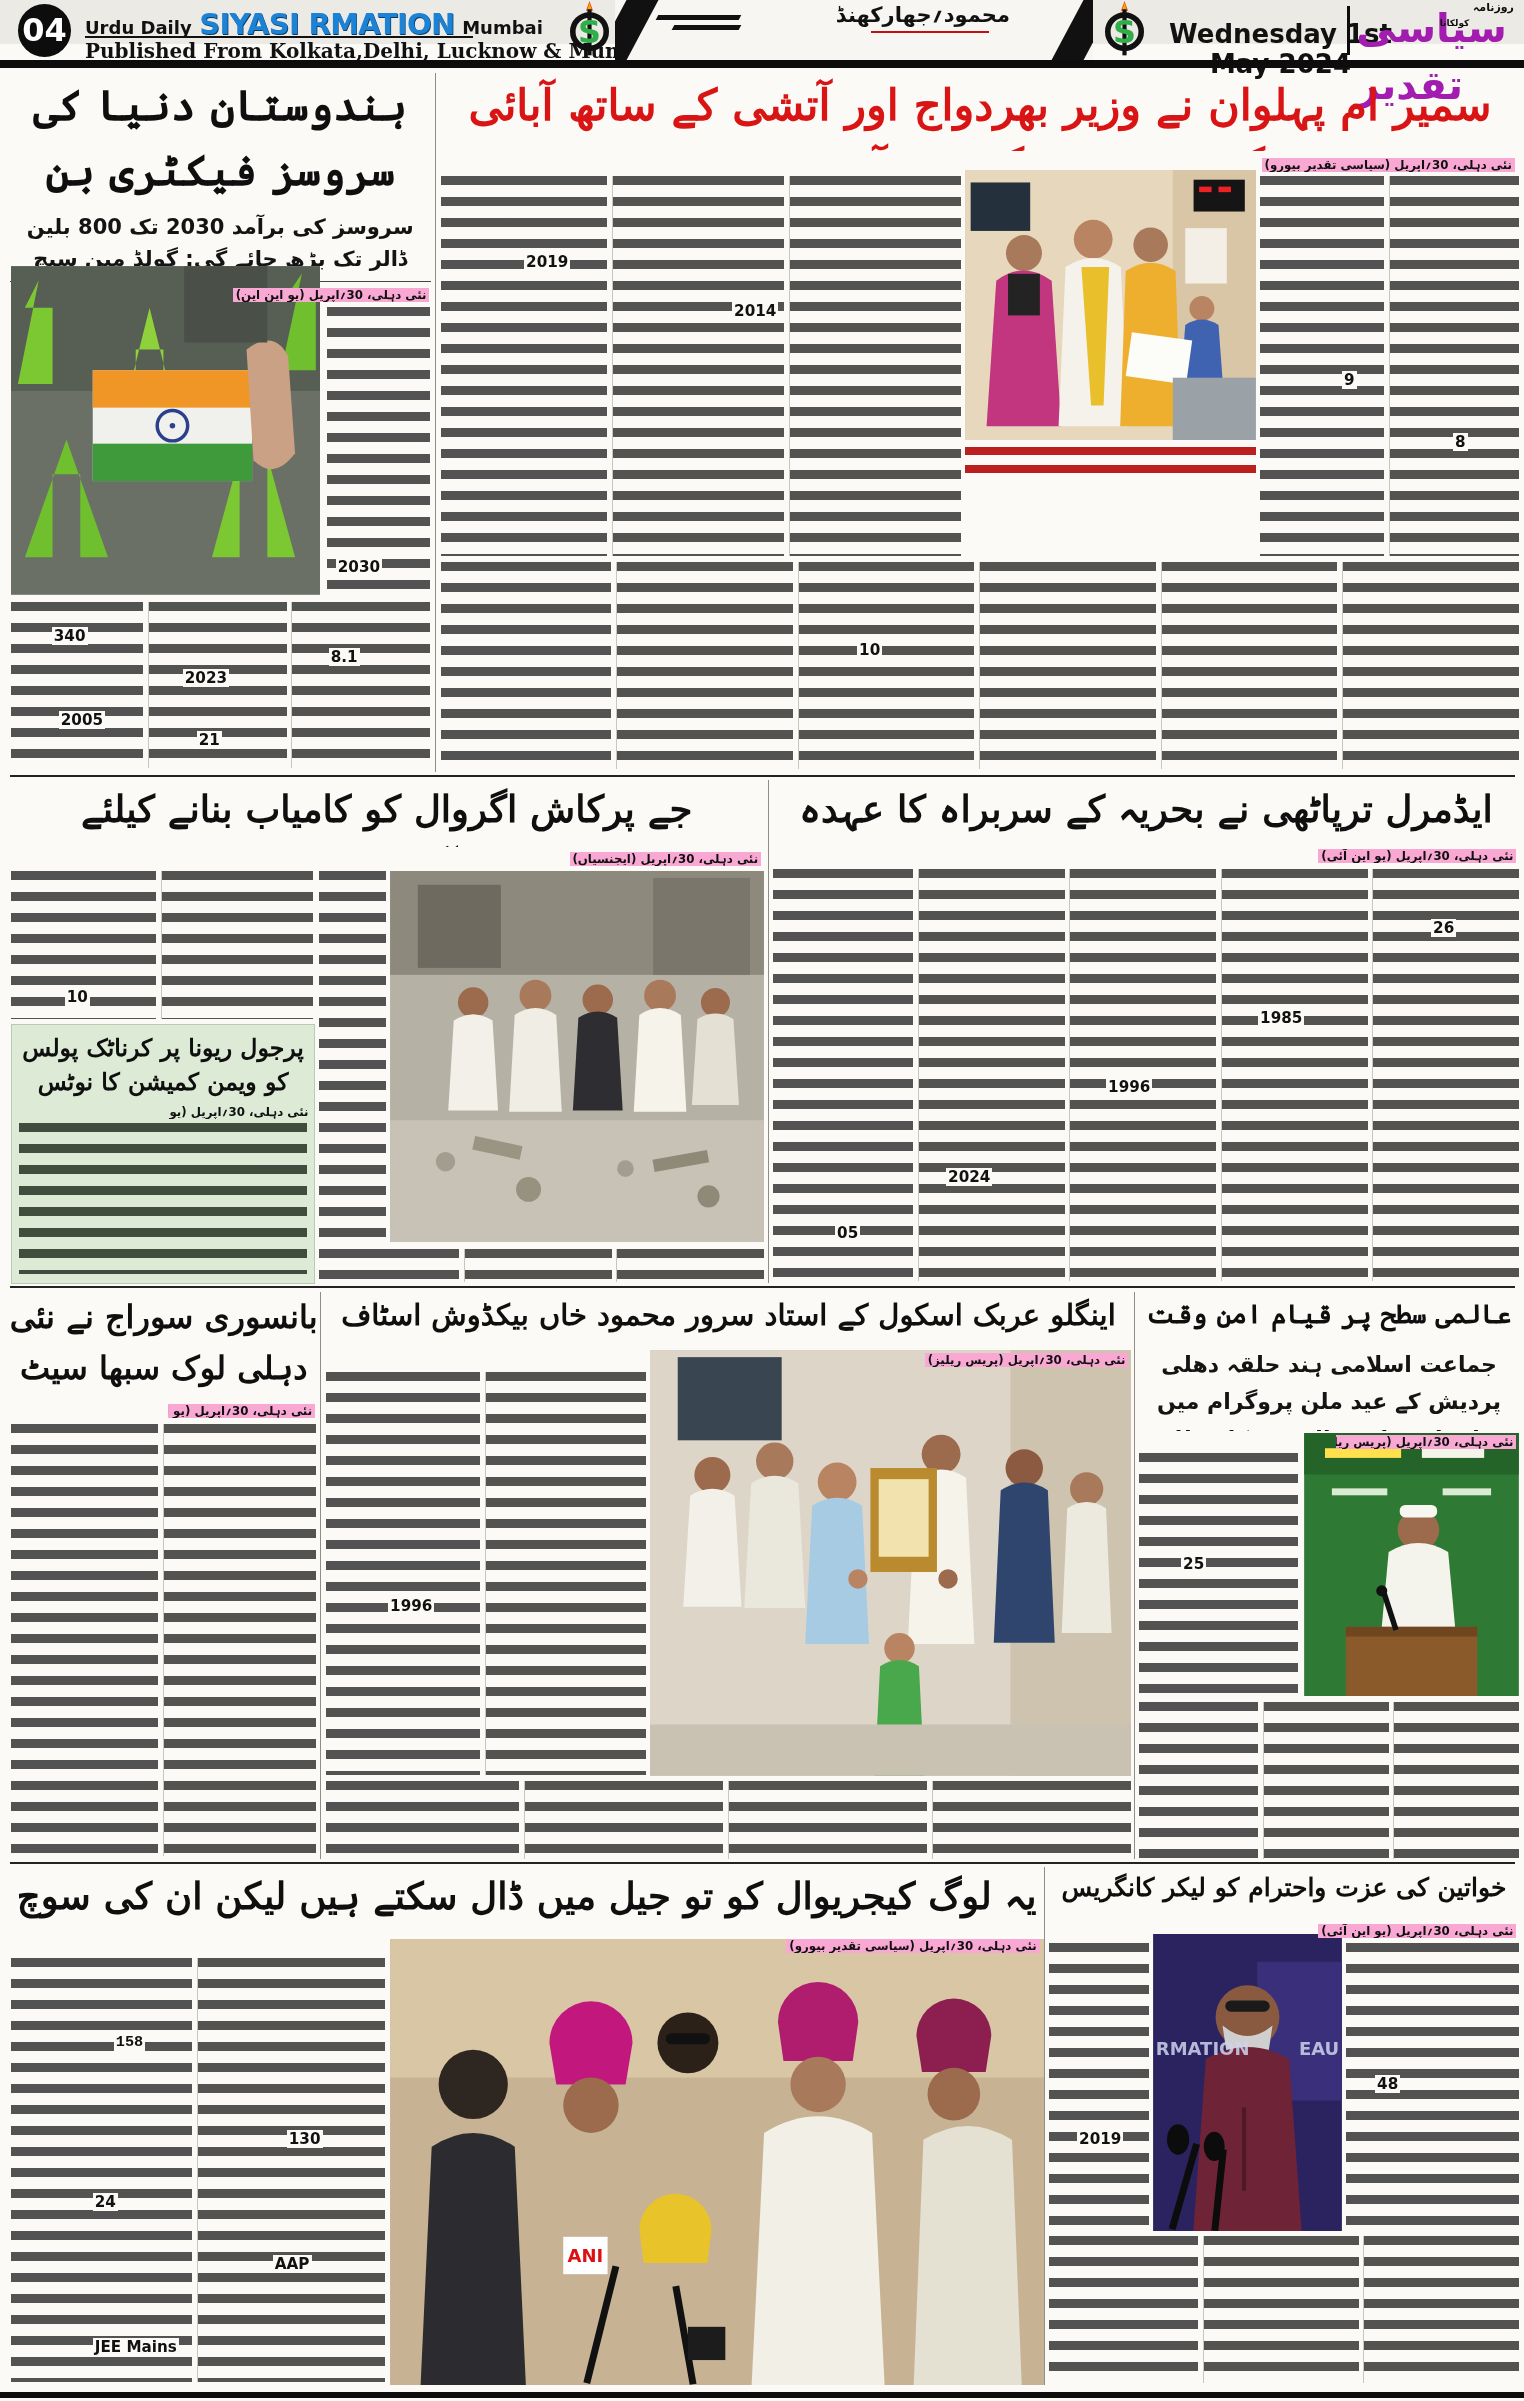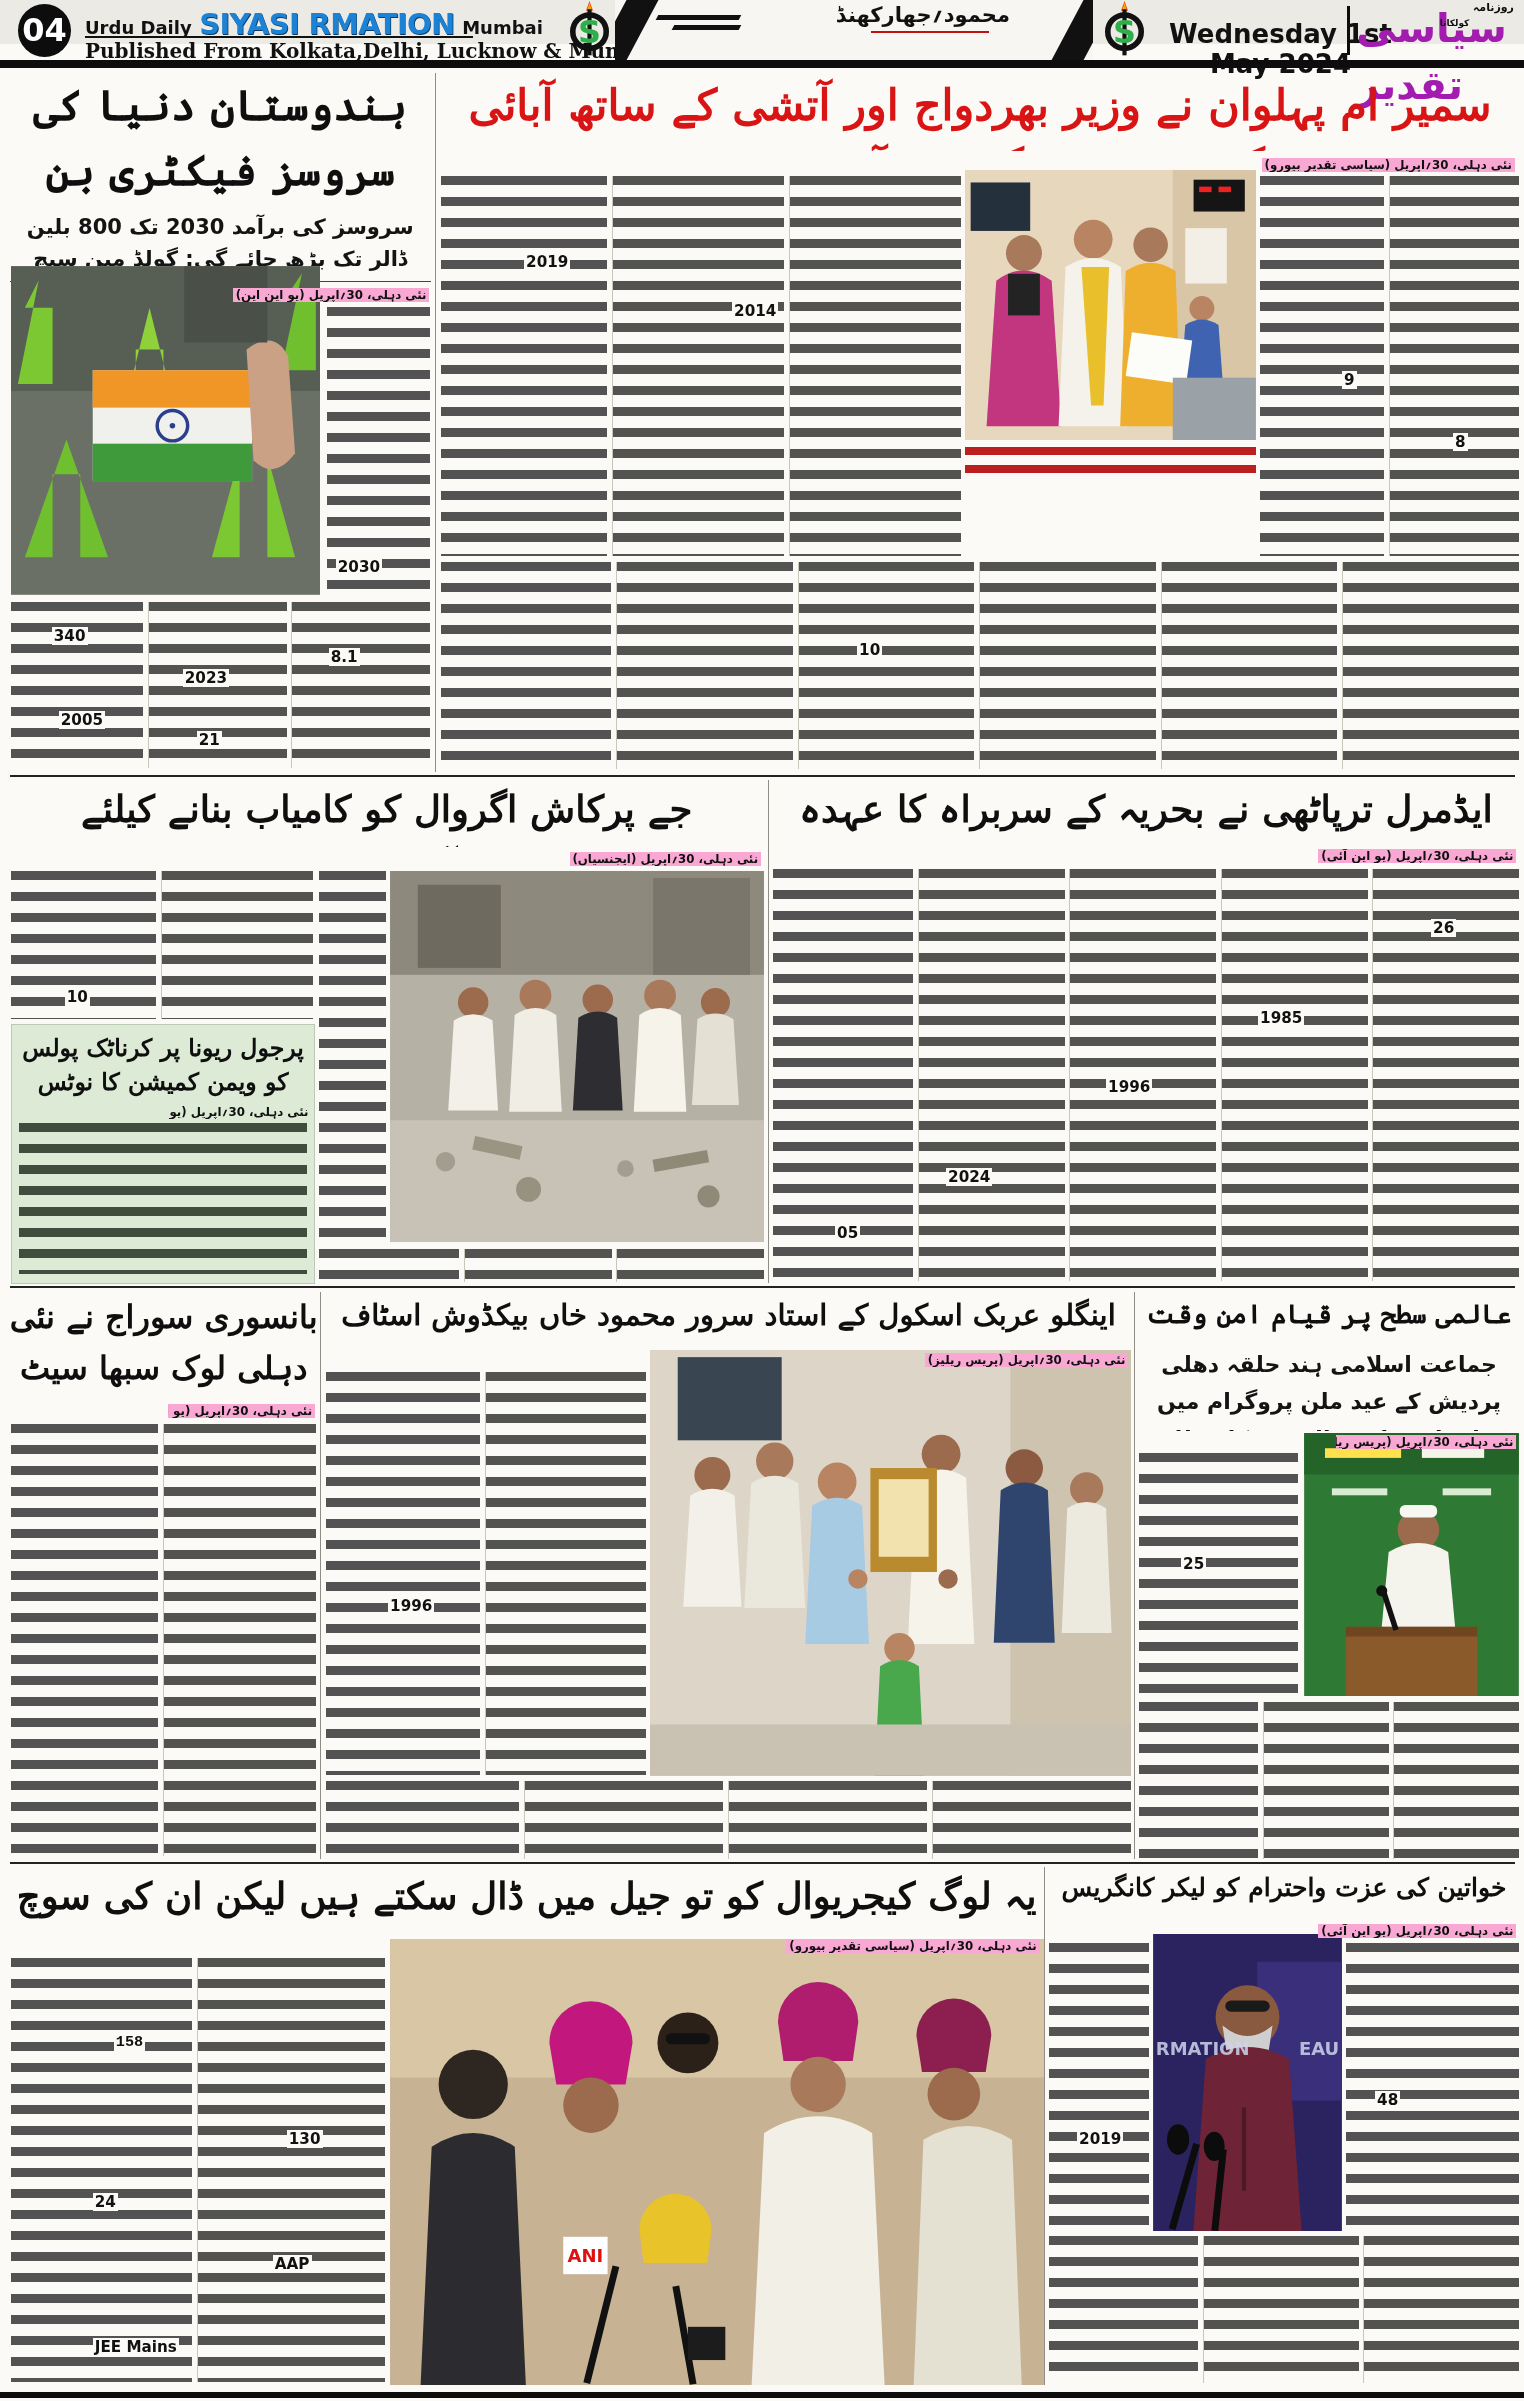--- a/index.html
+++ b/index.html
@@ -416,21 +416,21 @@
 
   <div class="art" style="left:1049px;top:1867px;width:470px;height:518px;">
     <div class="hl" style="font-size:25px;line-height:1.7;height:51px;">خواتین کی عزت واحترام کو لیکر کانگریس کا دوہرا معیار: بی جے پی</div>
     <div class="dateline" style="right:2.8px;top:57px;">نئی دہلی، 30؍اپریل (یو این آئی)</div>
     <div class="cols" style="left:0;top:76px;width:100px;height:287px;">
         <div class="col"></div>
       </div>
     <div class="cols" style="left:297px;top:76px;width:173px;height:287px;">
         <div class="col"></div>
       </div>
-    <span class="chip" style="left:326px;top:224px;text-align:right;">48</span>
+    <span class="chip" style="left:326px;top:208px;text-align:right;">48</span>
     <span class="chip" style="left:28px;top:263px;">2019</span>
 
     <div class="photo" style="left:104px;top:67px;width:189px;height:297px;">
       <svg viewBox="0 0 272 428">
         <rect width="272" height="428" fill="#2b2360"></rect>
         <rect x="150" y="40" width="122" height="200" fill="#3a2f7a"></rect>
         <circle cx="136" cy="120" r="46" fill="#8a5a40"></circle>
         <path d="M100 132 q36 30 72 0 l-6 40 q-30 26 -60 0 z" fill="#cfcfcf"></path>
         <rect x="104" y="96" width="64" height="16" rx="8" fill="#1a1a1a"></rect>
         <path d="M76 180 q60 -34 120 0 l18 248 h-156 z" fill="#6e2436"></path>

